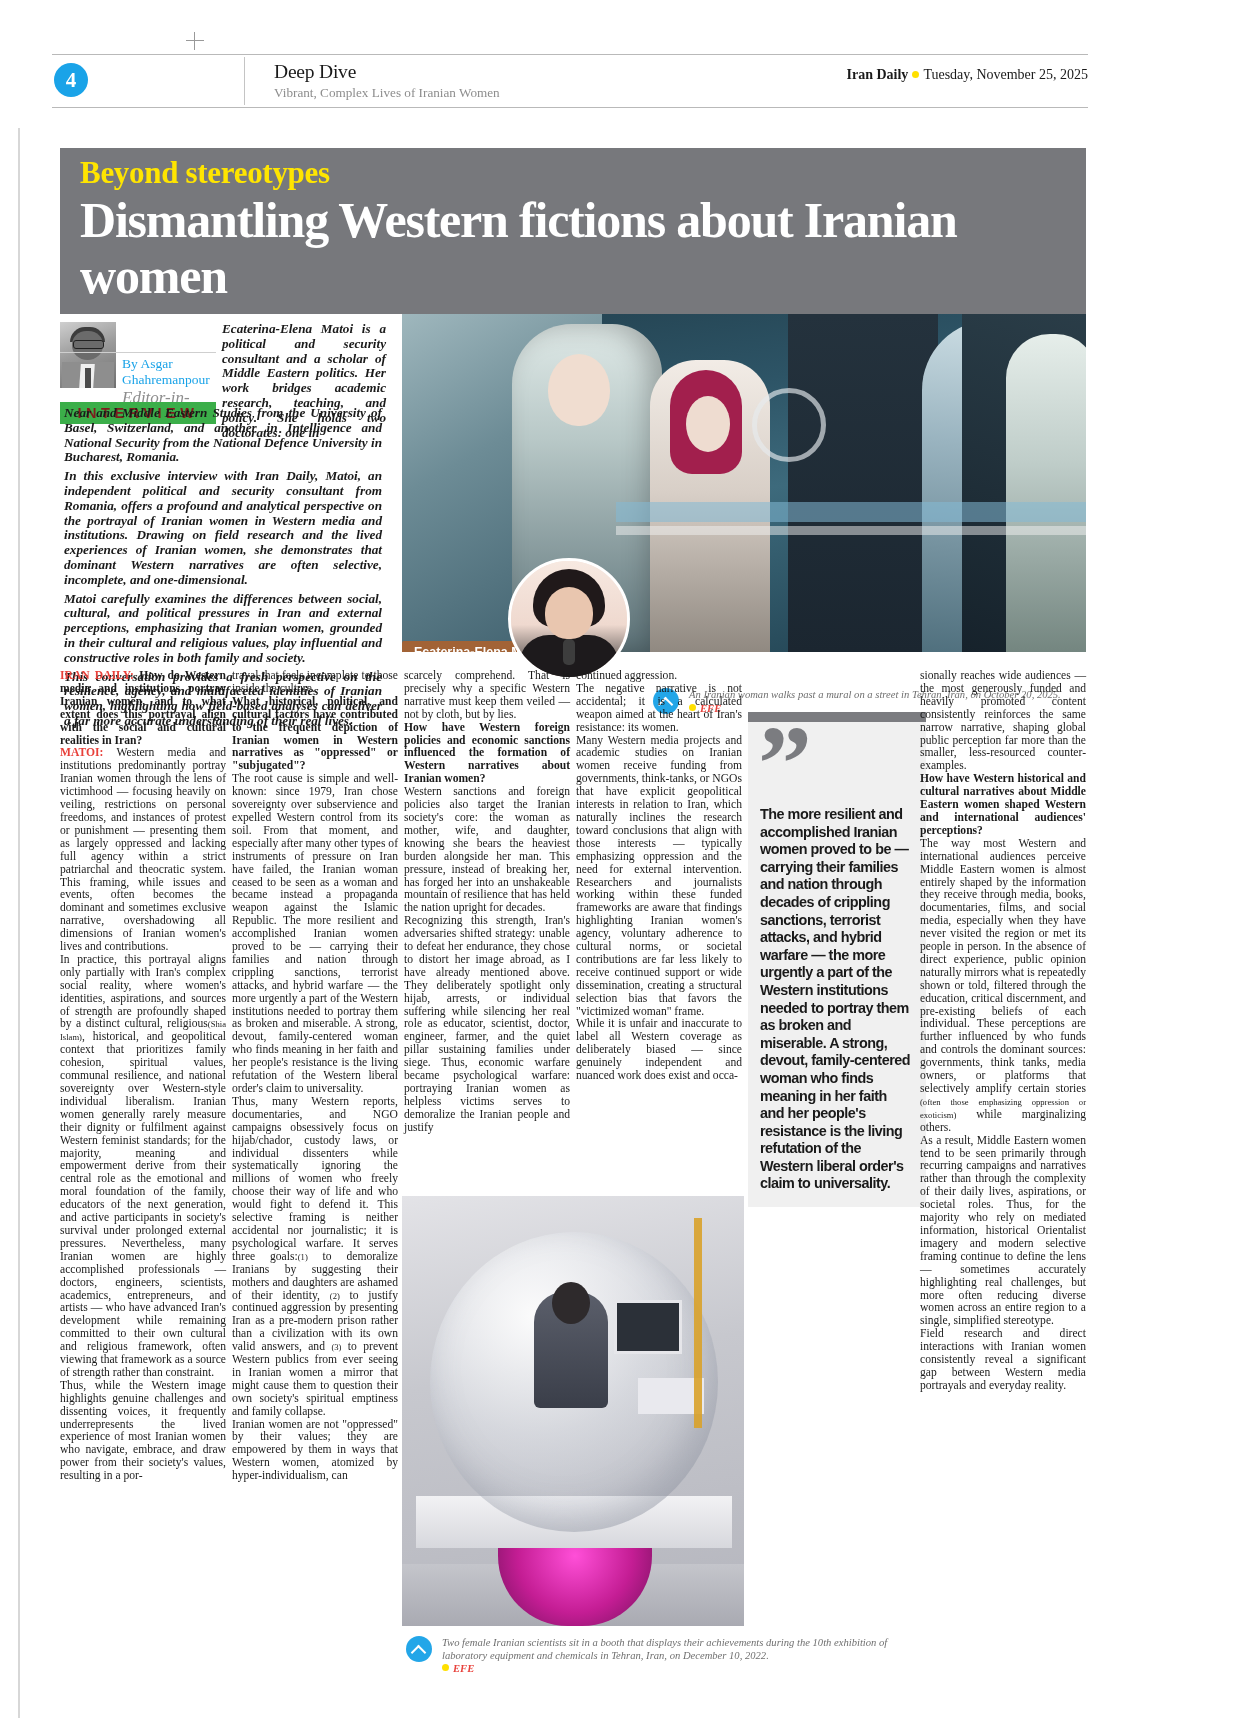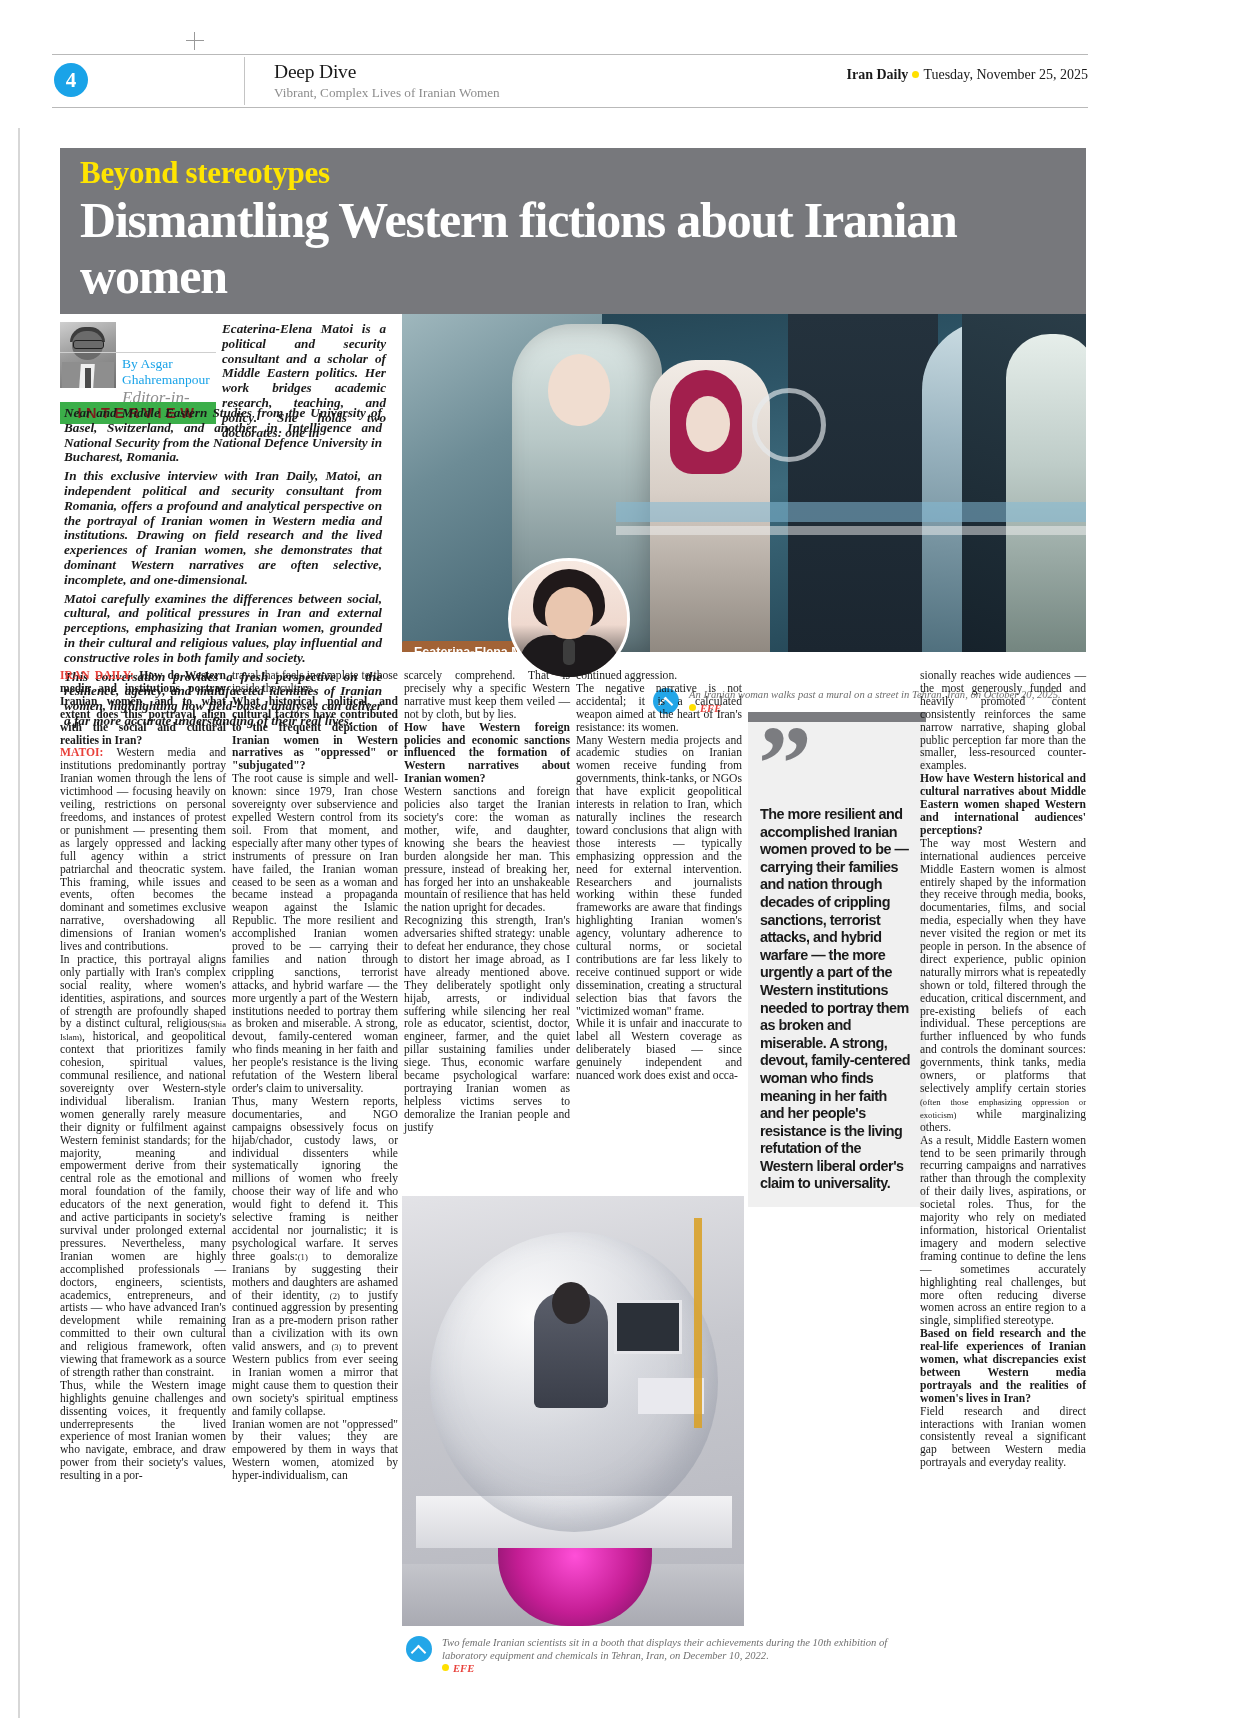--- a/index.html
+++ b/index.html
@@ -318,17 +318,16 @@
     <p>While it is unfair and inaccurate to label all Western coverage as deliberately biased — since genuinely independent and nuanced work does exist and occa-</p>
   </div>
 
   <div class="col c5"></div>
 
   <div class="col c6">
     <p>sionally reaches wide audiences — the most generously funded and heavily promoted content consistently reinforces the same narrow narrative, shaping global public perception far more than the smaller, less-resourced counter-examples.</p>
     <p class="q-head">How have Western historical and cultural narratives about Middle Eastern women shaped Western and international audiences' perceptions?</p>
     <p><span>The way most Western and international audiences perceive Middle Eastern women is almost entirely shaped by the information they receive through media, books, documentaries, films, and social media, especially when they have never visited the region or met its people in person. In the absence of direct experience, public opinion naturally mirrors what is repeatedly shown or told, filtered through the education, critical discernment, and pre-existing beliefs of each individual. These perceptions are further influenced by who funds and controls the dominant sources: governments, think tanks, media owners, or platforms that selectively amplify certain stories </span><span class="small-note">(often those emphasizing oppression or exoticism)</span><span> while marginalizing others.</span></p>
     <p>As a result, Middle Eastern women tend to be seen primarily through recurring campaigns and narratives rather than through the complexity of their daily lives, aspirations, or societal roles. Thus, for the majority who rely on mediated information, historical Orientalist imagery and modern selective framing continue to define the lens — sometimes accurately highlighting real challenges, but more often reducing diverse women across an entire region to a single, simplified stereotype.</p>
-    <p class="q-head">Based on field research and the real-life experiences of Iranian women, what discrepancies exist between Western media portrayals and the realities of women's lives in Iran?</p>
     <p>Field research and direct interactions with Iranian women consistently reveal a significant gap between Western media portrayals and everyday reality.</p>
   </div>
 
 </div>
 
 </body></html>

